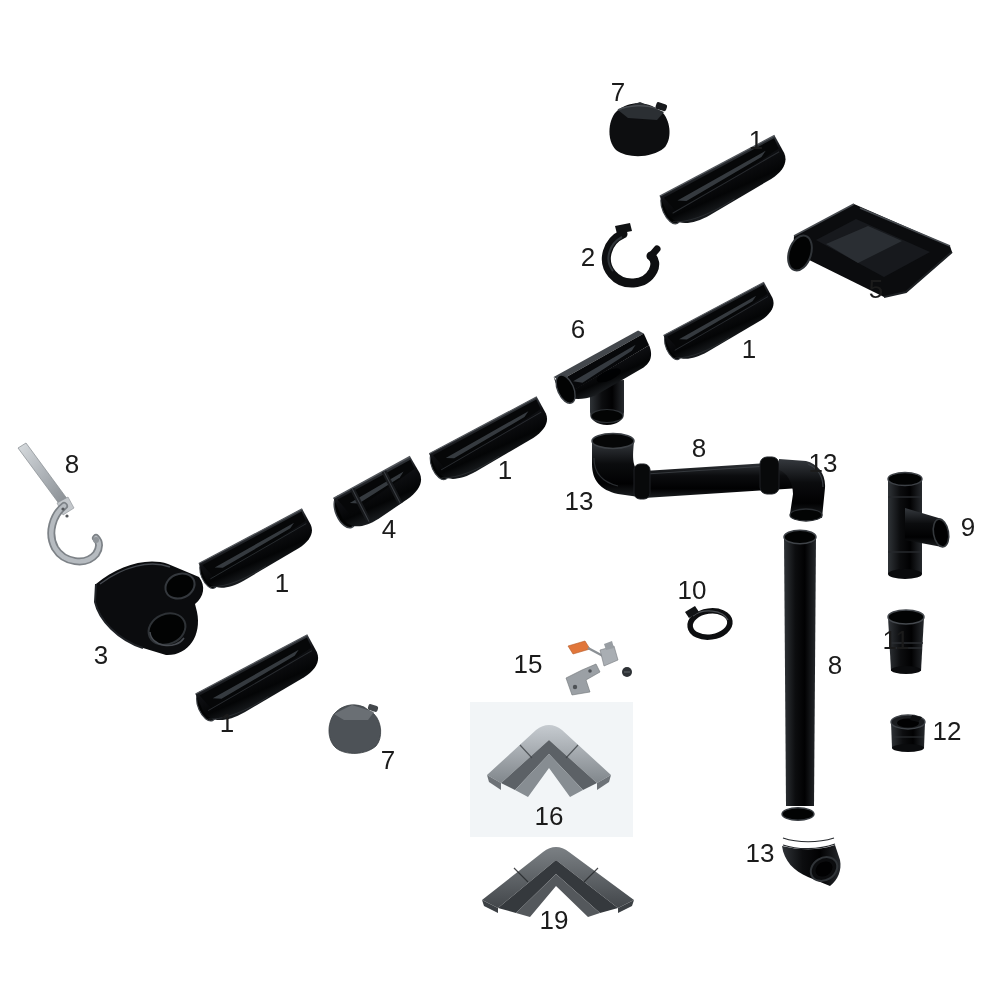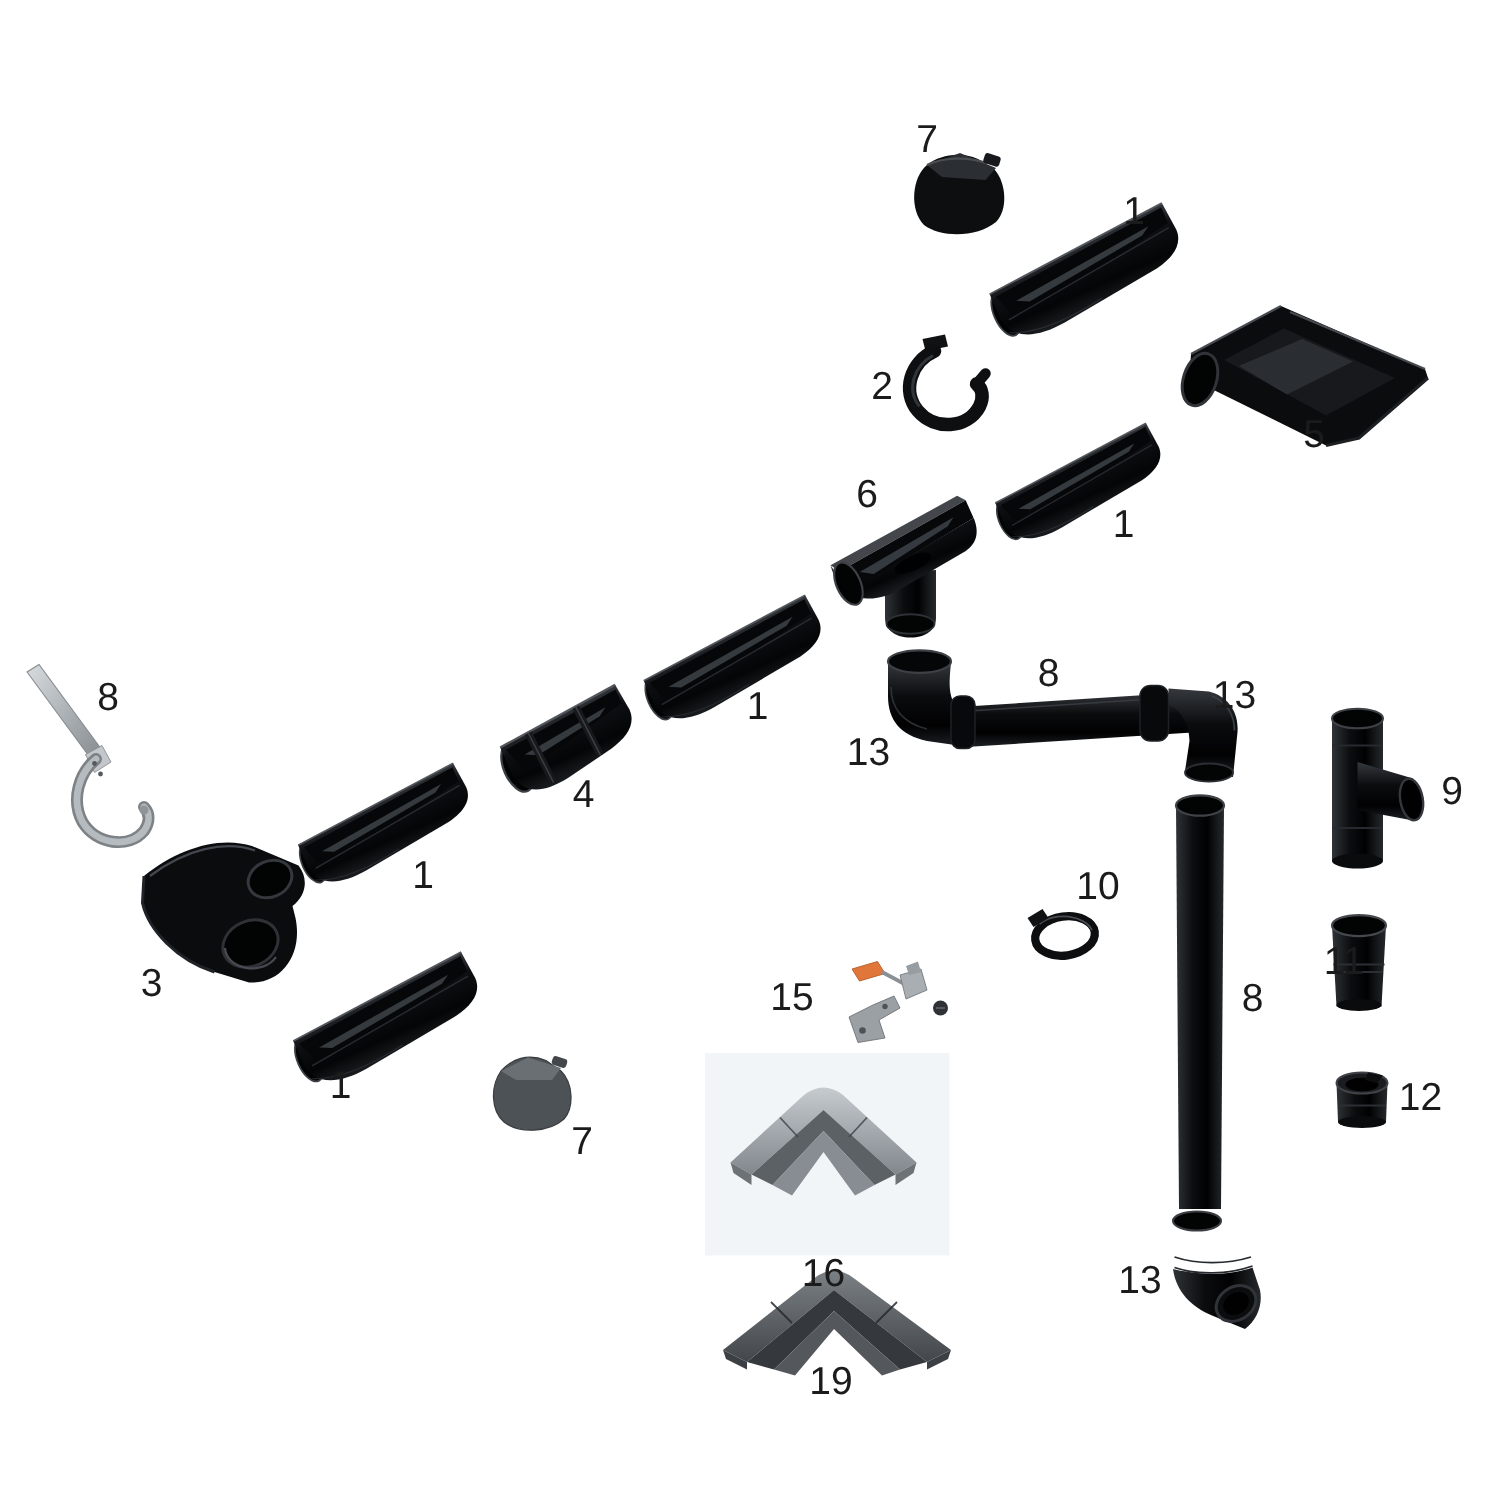--- a/index.html
+++ b/index.html
@@ -243,24 +243,24 @@
   <div class="part-label" style="left:578px;top:329px">6</div>
   <div class="part-label" style="left:749px;top:349px">1</div>
   <div class="part-label" style="left:699px;top:448px">8</div>
   <div class="part-label" style="left:823px;top:463px">13</div>
   <div class="part-label" style="left:72px;top:464px">8</div>
   <div class="part-label" style="left:505px;top:470px">1</div>
   <div class="part-label" style="left:579px;top:501px">13</div>
   <div class="part-label" style="left:968px;top:527px">9</div>
   <div class="part-label" style="left:389px;top:529px">4</div>
   <div class="part-label" style="left:282px;top:583px">1</div>
-  <div class="part-label" style="left:732px;top:590px">10</div>
+  <div class="part-label" style="left:692px;top:590px">10</div>
   <div class="part-label" style="left:896px;top:640px">11</div>
   <div class="part-label" style="left:101px;top:655px">3</div>
   <div class="part-label" style="left:528px;top:664px">15</div>
   <div class="part-label" style="left:835px;top:665px">8</div>
   <div class="part-label" style="left:227px;top:723px">1</div>
   <div class="part-label" style="left:947px;top:731px">12</div>
   <div class="part-label" style="left:388px;top:760px">7</div>
-  <div class="part-label" style="left:549px;top:848px">16</div>
+  <div class="part-label" style="left:549px;top:816px">16</div>
   <div class="part-label" style="left:760px;top:853px">13</div>
   <div class="part-label" style="left:554px;top:920px">19</div>
 </div>
 
 </body></html>

